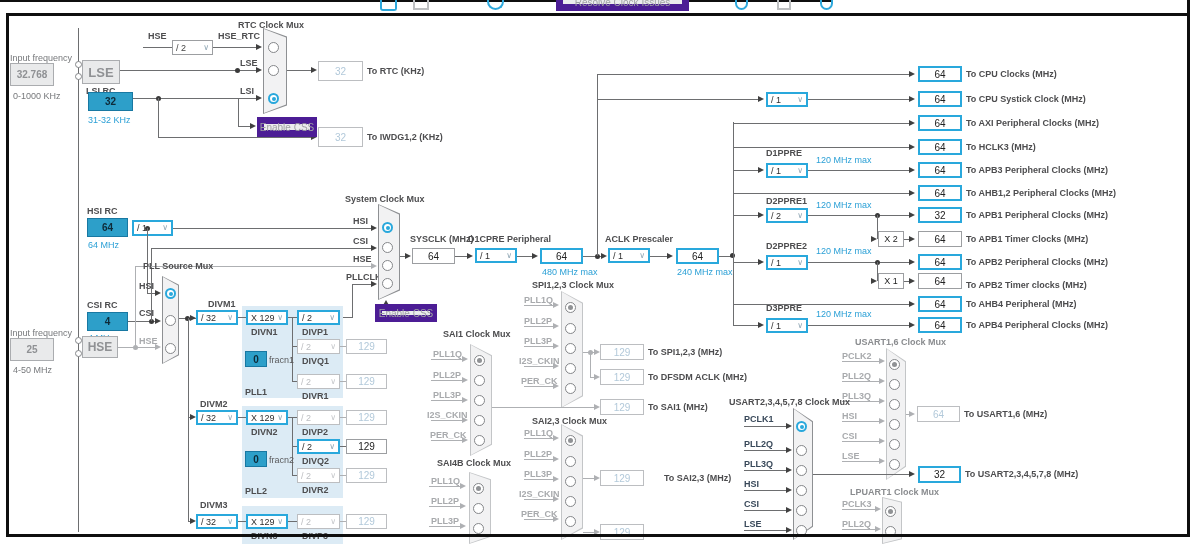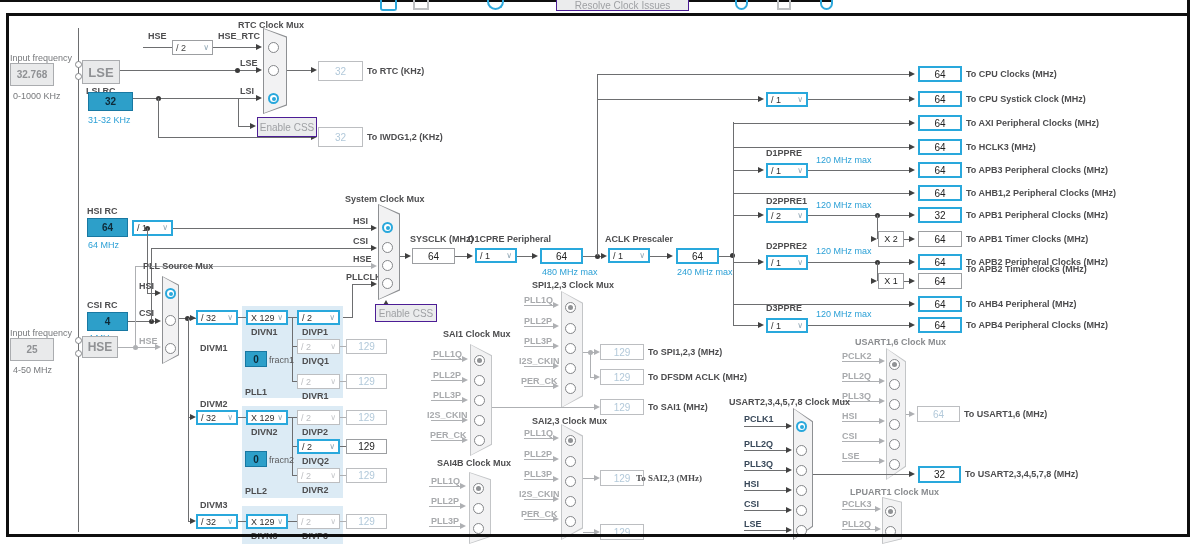--- a/index.html
+++ b/index.html
@@ -22,21 +22,21 @@
   
   .box{position:absolute;box-sizing:border-box;background:#fff;border:1px solid #9c9ea1;display:flex;align-items:center;justify-content:center;font-size:10px;color:#222;}
   .box.b{border:2px solid #29a8dc;}
   .box.d{border:1px solid #bcbec1;color:#b2c9da;}
   .box.fill{background:#2d9fc9;border:1px solid #1878a2;color:#0e2b39;font-weight:bold;}
   .box.gray{background:#e9eaeb;border:1px solid #aaacaf;color:#8f9194;font-weight:bold;}
   .dd{position:absolute;box-sizing:border-box;background:#fff;border:2px solid #29a8dc;font-size:9px;color:#2e2e2e;display:flex;align-items:center;justify-content:space-between;padding:0 3px;}
   .dd .cv{font-size:8px;color:#8fa6b4;line-height:1;}
   .dd.d{border:1px solid #bcbec1;color:#bcbec1;}
   .dd.d .cv{color:#c6c8cb;}
-  .btn{position:absolute;box-sizing:border-box;background:#ebeced;border:1px solid #4c1d95;color:#9fa1a4;font-size:10px;display:flex;align-items:center;justify-content:center;white-space:nowrap;}
+  .btn{position:absolute;box-sizing:border-box;background:#ebeced;border:7px solid #4c1d95;color:#9fa1a4;font-size:10px;display:flex;align-items:center;justify-content:center;white-space:nowrap;}
   
   .mux{position:absolute;}
   .mux .sh{position:absolute;left:0;top:0;right:0;bottom:0;background:#8e9093;clip-path:polygon(0 0,100% 10%,100% 90%,0 100%);}
   .mux .inr{position:absolute;left:1px;top:1px;right:1px;bottom:1px;background:#f2f2f3;clip-path:polygon(0 0,100% 10%,100% 90%,0 100%);}
   .mux.d .sh{background:#c3c5c7;}
   .rad{position:absolute;width:11px;height:11px;border-radius:50%;box-sizing:border-box;border:1px solid #85878a;background:#fff;}
   .rad.sel{border:2px solid #29a8dc;}
   .rad.sel::after{content:"";position:absolute;left:1.5px;top:1.5px;right:1.5px;bottom:1.5px;border-radius:50%;background:#29a8dc;}
   .rad.gsel::after{content:"";position:absolute;left:2px;top:2px;right:2px;bottom:2px;border-radius:50%;background:#909295;}
   .pllbg{position:absolute;background:#dcebf5;}
@@ -304,42 +304,42 @@
   <div class="box b" style="left:918px;top:254px;width:44px;height:16px;">64</div>
   <div class="lbl" style="left:966px;top:257px;">To APB2 Peripheral Clocks (MHz)</div>
 
   <div class="dot" style="left:875px;top:260px;"></div>
   <div class="vl" style="left:877px;top:262px;height:19px;"></div>
   <div class="ar" style="left:871px;top:278px;"></div>
   <div class="box" style="left:878px;top:273px;width:26px;height:16px;font-size:9px;">X 1</div>
   <div class="hl" style="left:904px;top:281px;width:6px;"></div>
   <div class="ar" style="left:909px;top:278px;"></div>
   <div class="box" style="left:918px;top:273px;width:44px;height:16px;">64</div>
-  <div class="lbl" style="left:966px;top:264px;">To APB2 Timer clocks (MHz)</div>
+  <div class="lbl" style="left:966px;top:280px;">To APB2 Timer clocks (MHz)</div>
 
   <div class="hl" style="left:733px;top:304px;width:177px;"></div>
   <div class="ar" style="left:909px;top:301px;"></div>
   <div class="box b" style="left:918px;top:296px;width:44px;height:16px;">64</div>
   <div class="lbl" style="left:966px;top:299px;">To AHB4 Peripheral (MHz)</div>
 
   <div class="lbl" style="left:766px;top:303px;">D3PPRE</div>
   <div class="note" style="left:816px;top:309px;">120 MHz max</div>
   <div class="hl" style="left:733px;top:325px;width:26px;"></div>
   <div class="ar" style="left:758px;top:322px;"></div>
   <div class="dd" style="left:766px;top:318px;width:42px;height:15px;">
       <span>/ 1</span>
       <span class="cv">∨</span>
     </div>
   <div class="hl" style="left:808px;top:325px;width:102px;"></div>
   <div class="ar" style="left:909px;top:322px;"></div>
   <div class="box b" style="left:918px;top:317px;width:44px;height:16px;">64</div>
   <div class="lbl" style="left:966px;top:320px;">To APB4 Peripheral Clocks (MHz)</div>
 
   <div class="pllbg" style="left:242px;top:306px;width:101px;height:92px;"></div>
-  <div class="lbl" style="left:200px;top:299px;margin-top:44px;">DIVM1</div>
+  <div class="lbl" style="left:208px;top:299px;">DIVM1</div>
   <div class="dd" style="left:196px;top:310px;width:42px;height:15px;">
       <span>/ 32</span>
       <span class="cv">∨</span>
     </div>
   <div class="hl" style="left:238px;top:317px;width:8px;"></div>
   <div class="dd" style="left:246px;top:310px;width:42px;height:15px;">
       <span>X 129</span>
       <span class="cv">∨</span>
     </div>
   <div class="lbl" style="left:251px;top:327px;">DIVN1</div>
@@ -519,21 +519,21 @@
       <div class="inr"></div>
     <div class="rad gsel" style="left:4px;top:11px;"></div>
     <div class="rad" style="left:4px;top:32px;"></div>
     <div class="rad" style="left:4px;top:52px;"></div>
     <div class="rad" style="left:4px;top:72px;"></div>
     <div class="rad" style="left:4px;top:92px;"></div>
   </div>
   <div class="hl g" style="left:583px;top:478px;width:12px;"></div>
   <div class="ar g" style="left:594px;top:475px;"></div>
   <div class="box d" style="left:600px;top:470px;width:44px;height:16px;">129</div>
-  <div class="lbl" style="left:636px;top:473px;font-family:Liberation Serif, serif;">To SAI2,3 (MHz)</div>
+  <div class="lbl" style="left:664px;top:473px;">To SAI2,3 (MHz)</div>
   <div class="hl g" style="left:583px;top:532px;width:12px;"></div>
   <div class="ar g" style="left:594px;top:529px;"></div>
   <div class="box d" style="left:600px;top:524px;width:44px;height:16px;">129</div>
 
   <div class="lbl" style="left:437px;top:458px;">SAI4B Clock Mux</div>
   <div class="lbl g" style="left:431px;top:476px;">PLL1Q</div>
   <div class="lbl g" style="left:431px;top:496px;">PLL2P</div>
   <div class="lbl g" style="left:431px;top:516px;">PLL3P</div>
   <div class="hl g" style="left:429px;top:486px;width:32px;"></div>
     <div class="ar g" style="left:460px;top:483px;"></div>

